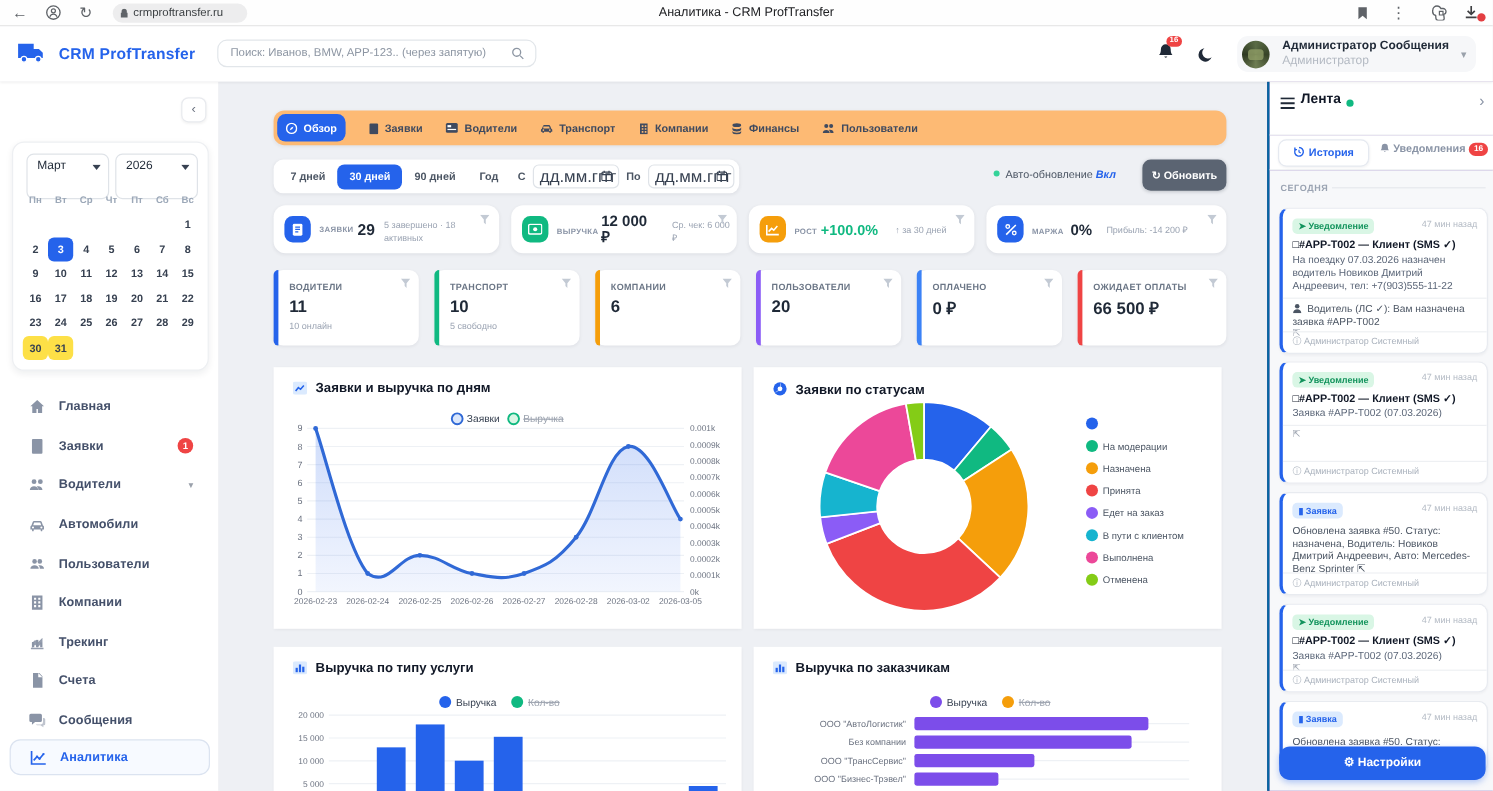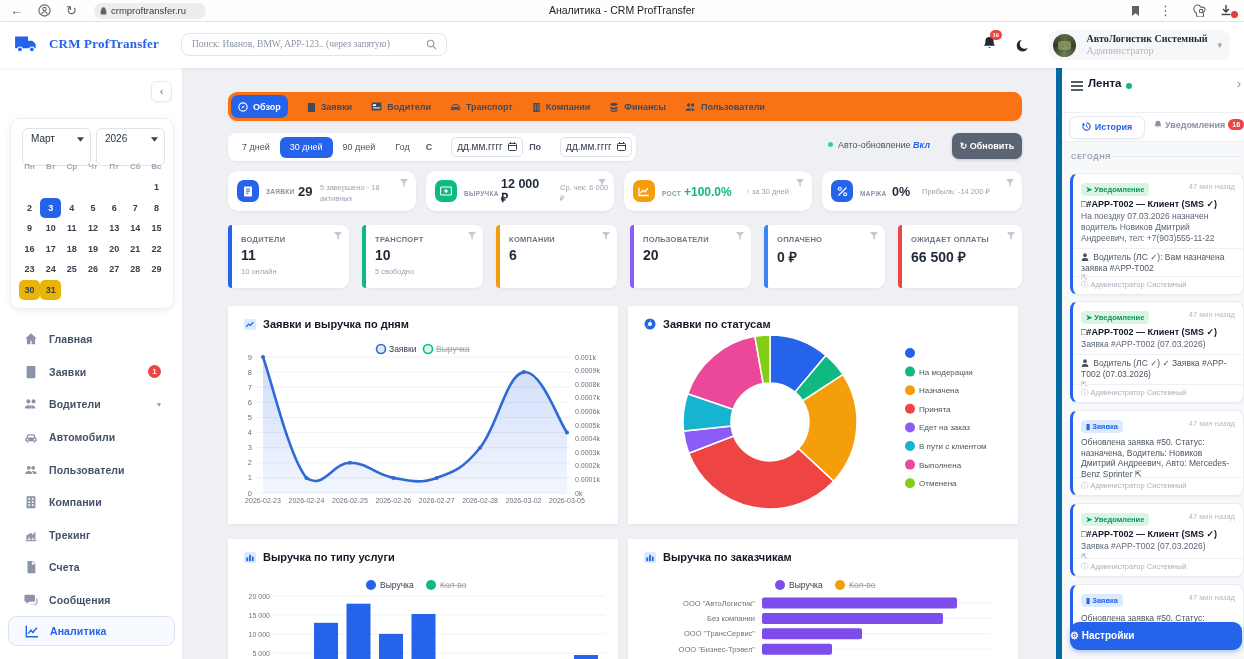--- a/index.html
+++ b/index.html
@@ -6,21 +6,21 @@
 html,body { width:1244px; height:659px; overflow:hidden; font-family:"Liberation Sans", sans-serif; background:#eef0f4; }
 
 
 #browser { position:absolute; left:0; top:0; width:1244px; height:22px; background:#fefefe; border-bottom:1px solid #e3e3e3; }
 #browser .bicon { position:absolute; top:3px; color:#5f6368; font-size:13px; }
 #addrbar { position:absolute; left:94px; top:3px; width:112px; height:16px; background:#ededee; border-radius:8px; color:#3c4043; font-size:9.5px; line-height:16px; padding-left:17px; }
 #addrbar .lock { position:absolute; left:6px; top:4px; width:7px; height:8px; }
 #btitle { position:absolute; left:0; right:0; top:4px; text-align:center; font-size:10.5px; color:#202124; }
 
 
-#apphead { position:absolute; left:0; top:22px; width:1244px; height:46px; background:#ffffff; box-shadow:0 1px 2px rgba(0,0,0,.06); z-index:5;font-family:Liberation Serif, serif; }
+#apphead { position:absolute; left:0; top:22px; width:1244px; height:46px; background:#ffffff; box-shadow:0 1px 2px rgba(0,0,0,.06); z-index:5; }
 #logo { position:absolute; left:14px; top:9px; display:flex; align-items:center; }
 #logo svg { width:26px; height:26px; }
 #logo span { font-size:13px; font-weight:bold; color:#2563eb; margin-left:9px; letter-spacing:.2px; }
 #search { position:absolute; left:181px; top:11px; width:266px; height:23px; border:1px solid #e2e6ea; background:#fff; border-radius:8px; font-size:9.5px; color:#8d96a3; line-height:21px; padding-left:10px; }
 #search .mag { position:absolute; right:9px; top:5px; }
 #hdr-right { position:absolute; right:14px; top:6px; height:34px; display:flex; align-items:center; }
 #bell { position:relative; margin-right:20px; }
 #bell .badge { position:absolute; top:-6px; left:7px; background:#ef4444; color:#fff; font-size:6.5px; font-weight:bold; border-radius:7px; padding:1.5px 3px; line-height:1; }
 
 #userbox { display:flex; align-items:center; background:#f6f7f9; border-radius:9px; padding:3px 8px 3px 4px; }
@@ -37,44 +37,44 @@
 .sel { position:absolute; top:9px; height:38px; border:1px solid #dfe3e8; border-radius:6px; font-size:10px; color:#1f2937; line-height:20px; padding-left:8px; }
 .sel .chev { position:absolute; right:6px; top:8px; width:7px; height:5px; }
 #sel-m { left:11px; width:69px; }
 #sel-y { left:85px; width:69px; }
 .dowrow { position:absolute; left:8px; top:43px; width:148px; display:flex; }
 .dowrow span { flex:1; text-align:center; font-size:8px; font-weight:bold; color:#9ca8b8; }
 .calgrid { position:absolute; left:8px; top:58px; width:148px; }
 .calrow { display:flex; height:20.5px; }
 .calrow span { flex:1; text-align:center; font-size:9px; font-weight:bold; color:#374151; line-height:20.5px; position:relative; }
 .calrow .sel-day { background:#2563eb; color:#fff; border-radius:5px; }
-.calrow .dim { background:#eab308; border-radius:5px; }
+.calrow .dim { background:#fde047; border-radius:5px; }
 
 #menu { position:absolute; left:0px; top:255px; width:183px; }
 .mi { position:relative; height:32.6px; display:flex; align-items:center; padding-left:24px; color:#44506a; }
 .mi .ic { width:14px; height:14px; margin-right:11px; color:#8a94a6; flex:none; }
 .mi .lbl { font-size:10.5px; font-weight:bold; letter-spacing:.1px; }
 .mi .badge { position:absolute; right:22px; background:#ef4444; color:#fff; border-radius:50%; width:13px; height:13px; font-size:8px; font-weight:bold; text-align:center; line-height:13px; }
 .mi .chev { position:absolute; right:22px; color:#9aa1ab; font-size:8px; }
 .mi.active { margin:0 8px; padding-left:16px; border:1px solid #dbe3f0; border-radius:9px; background:#f7faff; color:#2563eb; height:30px; }
 .mi.active .ic { color:#2563eb; }
 
 
 #main { position:absolute; left:228px; top:68px; width:794px; height:591px; }
-#tabsbar { position:absolute; left:0; top:24px; width:794px; height:29px; background:#f97316; border-radius:9px; box-shadow:0 1px 3px rgba(15,23,42,.06); display:flex; align-items:center; padding:0 3px; }
+#tabsbar { position:absolute; left:0; top:24px; width:794px; height:29px; background:#fdba74; border-radius:9px; box-shadow:0 1px 3px rgba(15,23,42,.06); display:flex; align-items:center; padding:0 3px; }
 .tab { display:flex; align-items:center; height:23px; padding:0; margin-left:19px; border-radius:7px; color:#3f4a5f; font-size:9px; font-weight:bold; }
 .tab.active { padding:0 7px; margin-left:0 !important; }
 .tab svg { margin-right:5px; }
 .tab.active { background:#2563eb; color:#fff; }
 #filters { position:absolute; left:0; top:65px; width:794px; height:28px; }
 #fgroup { position:absolute; left:0; top:0; height:28px; background:#fff; border-radius:8px; box-shadow:0 1px 3px rgba(15,23,42,.06); display:flex; align-items:center; padding:0 4px; }
-.fbtn { height:21px; line-height:21px; padding:0 10px; border-radius:6px; font-size:9px; font-weight:normal; color:#4b5563;text-align:center; }
+.fbtn { height:21px; line-height:21px; padding:0 10px; border-radius:6px; font-size:9px; font-weight:bold; color:#4b5563;text-align:center; }
 .fbtn.active { background:#2563eb; color:#fff; }
 .flbl { font-size:9px; color:#4b5563; font-weight:bold; margin:0 6px; }
-.dinput { width:72px; height:20px; border:1px solid #dfe3e8; border-radius:5px; font-size:10px; color:#374151; line-height:18px; padding:0 5px; position:relative;margin-left:13px; }
+.dinput { width:72px; height:20px; border:1px solid #dfe3e8; border-radius:5px; font-size:14px; color:#374151; line-height:18px; padding:0 5px; position:relative; }
 .dinput .cal { position:absolute; right:5px; top:4px; }
 #auto { position:absolute; right:92px; top:7px; font-size:9px; color:#4b5563; }
 #auto .dot { display:inline-block; width:5px; height:5px; border-radius:50%; background:#34d399; margin-right:5px; vertical-align:1px; }
 #auto b { color:#2563eb; font-weight:bold;font-style:italic; }
 #refresh { position:absolute; right:0; top:0; width:70px; height:26px; background:#5b6472; border-radius:7px; color:#fff; font-size:9px; font-weight:bold; text-align:center; line-height:26px; box-shadow:0 1px 3px rgba(15,23,42,.2); }
 
 
 .kpi1 { position:absolute; top:103px; height:40px; background:#fff; border-radius:10px; box-shadow:0 1px 3px rgba(15,23,42,.06); }
 .kpi1 .ic { position:absolute; left:9px; top:9px; width:22px; height:22px; border-radius:7px; display:flex; align-items:center; justify-content:center; }
 .kpi1 .lb { position:absolute; left:38px; top:17px; font-size:6.5px; font-weight:bold; color:#8a94a6; letter-spacing:.3px; }
@@ -87,40 +87,40 @@
 .kpi2 .lb { position:absolute; left:13px; top:10px; font-size:7.5px; font-weight:bold; color:#6b7686; letter-spacing:.3px; }
 .kpi2 .val { position:absolute; left:13px; top:22px; font-size:14px; font-weight:bold; color:#1f2937; }
 .kpi2 .sub { position:absolute; left:13px; top:42px; font-size:7.5px; color:#9aa3b2; }
 .kpi2 .fun { position:absolute; right:7px; top:7px; }
 
 .card { position:absolute; background:#fff; border-radius:0; box-shadow:0 1px 3px rgba(15,23,42,.06); }
 .ctitle { position:absolute; left:16px; top:12px; font-size:11px; font-weight:bold; color:#111827; }
 .ctitle svg { vertical-align:-2px; margin-right:7px; }
 
 
-#feed { position:absolute; left:1056px; top:68px; width:188px; height:591px; background:#4c1d95; border-left:6px solid #0369a1; }
+#feed { position:absolute; left:1056px; top:68px; width:188px; height:591px; background:#4c1d95; border-left:2px solid #0369a1; }
 #feedhead { position:absolute; left:0; top:0; width:188px; height:45px; background:#fff; border-bottom:1px solid #edeff2; }
 #feedtabs { position:absolute; left:0; top:45px; width:188px; height:29px; background:#fff; border-bottom:1px solid #edeff2; }
 #ftab1 { position:absolute; left:7px; top:3px; width:76px; height:23px; background:#fff; border:1px solid #e5e9f0; border-radius:7px; box-shadow:0 1px 2px rgba(15,23,42,.05); color:#2563eb; font-size:9px; font-weight:bold; text-align:center; line-height:21px; }
 #ftab2 { position:absolute; left:92px; top:6px; font-size:9px; color:#8a94a6; font-weight:bold; }
 #ftab2 .badge { display:inline-block; background:#ef4444; color:#fff; border-radius:8px; font-size:7px; padding:2px 4px; margin-left:3px; vertical-align:1px; }
 #feedbody { position:absolute; left:0; top:74px; width:188px; bottom:0; background:#f7f8fa; }
 #segodnya { position:absolute; left:9px; top:10px; font-size:7.5px; font-weight:bold; color:#9aa3b2; letter-spacing:.5px; }
 #segline { position:absolute; left:52px; right:8px; top:14px; height:1px; background:#e5e8ed; }
 .fcard { position:absolute; left:8px; width:174px; background:#fff; border:1px solid #e8ebf0; border-left:3px solid #2563eb; border-radius:8px; box-shadow:0 1px 2px rgba(15,23,42,.04); overflow:hidden; }
 .fcard .in { padding:4px 8px 2px 8px; position:relative; }
 .fbadge { display:inline-block; font-size:7.5px; font-weight:bold; border-radius:4px; padding:2px 5px; }
 .fbadge.g { background:#d9f6e5; color:#12935c; }
 .fbadge.b { background:#dbeafe; color:#2563eb; }
 .fage { position:absolute; right:8px; top:8px; font-size:7.5px; color:#b3bac4; }
 .ftitle { font-size:9px; font-weight:bold; color:#111827; margin-top:3px; white-space:nowrap; }
 .fbody { font-size:8.5px; color:#5b6678; line-height:1.28; margin-top:2px; }
 .fdiv { height:1px; background:#eef0f3; margin:4px -8px 3px; }
 .ffoot { font-size:7.5px; color:#aab2bd; padding:3px 8px 4px; border-top:1px solid #eef0f3; position:absolute; left:0; right:0; bottom:0; }
-#settings { position:absolute; left:8px; bottom:9px; width:172px; height:28px; background:#2563eb; border-radius:9px; color:#fff; font-size:10px; font-weight:bold; line-height:28px; box-shadow:0 2px 5px rgba(37,99,235,.35); }
+#settings { position:absolute; left:8px; bottom:9px; width:172px; height:28px; background:#2563eb; border-radius:9px; color:#fff; font-size:10px; font-weight:bold; text-align:center; line-height:28px; box-shadow:0 2px 5px rgba(37,99,235,.35); }
 </style>
 </head>
 <body>
 
 <div id="browser">
   <span class="bicon" style="left:10px;">←</span>
   <svg style="position:absolute;left:38px;top:4px;" width="13" height="13" viewBox="0 0 14 14">
       <circle cx="7" cy="7" r="6" fill="none" stroke="#5f6368" stroke-width="1.2"></circle>
       <circle cx="7" cy="5.4" r="1.8" fill="none" stroke="#5f6368" stroke-width="1.1"></circle>
       <path d="M3.8 10.8c.6-1.6 1.8-2.4 3.2-2.4s2.6.8 3.2 2.4" fill="none" stroke="#5f6368" stroke-width="1.1"></path>
@@ -168,21 +168,21 @@
           <path fill="#1f2937" d="M7 1a4.4 4.4 0 00-4.4 4.4c0 4-1.6 5.1-1.6 5.1h12s-1.6-1.1-1.6-5.1A4.4 4.4 0 007 1zM5.6 12a1.5 1.5 0 002.8 0z"></path>
         </svg>
       <span class="badge">16</span>
     </div>
     <svg id="moon" width="13" height="13" viewBox="0 0 14 14" style="margin-right:20px;">
         <path d="M12.6 9.4A6.1 6.1 0 116.1 1.2a5 5 0 106.5 8.2z" fill="#1f2937"></path>
       </svg>
     <div id="userbox">
       <div id="avatar"></div>
       <div>
-        <div id="uname">АвтоЛогистик Системный</div>
+        <div id="uname">Администратор Сообщения</div>
         <div id="urole">Администратор</div>
       </div>
       <span id="uchev">▾</span>
     </div>
   </div>
 </div>
 
 <div id="sidebar">
   <div id="collapse">‹</div>
   <div id="cal">
@@ -688,24 +688,20 @@
         <div style="font-size:8px;color:#9ca3af;line-height:1.1;margin-top:1px;">⇱</div>
       </div>
       <div class="ffoot">ⓘ Администратор Системный</div>
     </div>
     <div class="fcard" style="top:159px; height:102px;">
       <div class="in">
         <span class="fbadge g">➤ Уведомление</span><span class="fage">47 мин назад</span>
         <div class="ftitle">□#APP-T002 — Клиент (SMS ✓)</div>
         <div class="fbody">Заявка #APP-T002 (07.03.2026)</div>
         <div class="fdiv"></div>
-        <div class="fbody" style="color:#4b5563;"><svg width="8" height="8" viewBox="0 0 8 8" style="vertical-align:-1px;margin-right:2px;">
-              <circle cx="4" cy="2.2" r="1.9" fill="#4b5563"></circle>
-              <path d="M0.6 8c0-2 1.5-3.2 3.4-3.2S7.4 6 7.4 8z" fill="#4b5563"></path>
-            </svg> Водитель (ЛС ✓) ✓ Заявка #APP-T002 (07.03.2026)</div>
         <div style="font-size:8px;color:#9ca3af;line-height:1.1;margin-top:1px;">⇱</div>
       </div>
       <div class="ffoot">ⓘ Администратор Системный</div>
     </div>
     <div class="fcard" style="top:268px; height:86px;">
       <div class="in">
         <span class="fbadge b">▮ Заявка</span><span class="fage">47 мин назад</span>
         <div class="fbody" style="margin-top:4px; color:#4b5563; line-height:1.25;">Обновлена заявка #50. Статус: назначена, Водитель: Новиков Дмитрий Андреевич, Авто: Mercedes-Benz Sprinter ⇱</div>
       </div>
       <div class="ffoot">ⓘ Администратор Системный</div>

